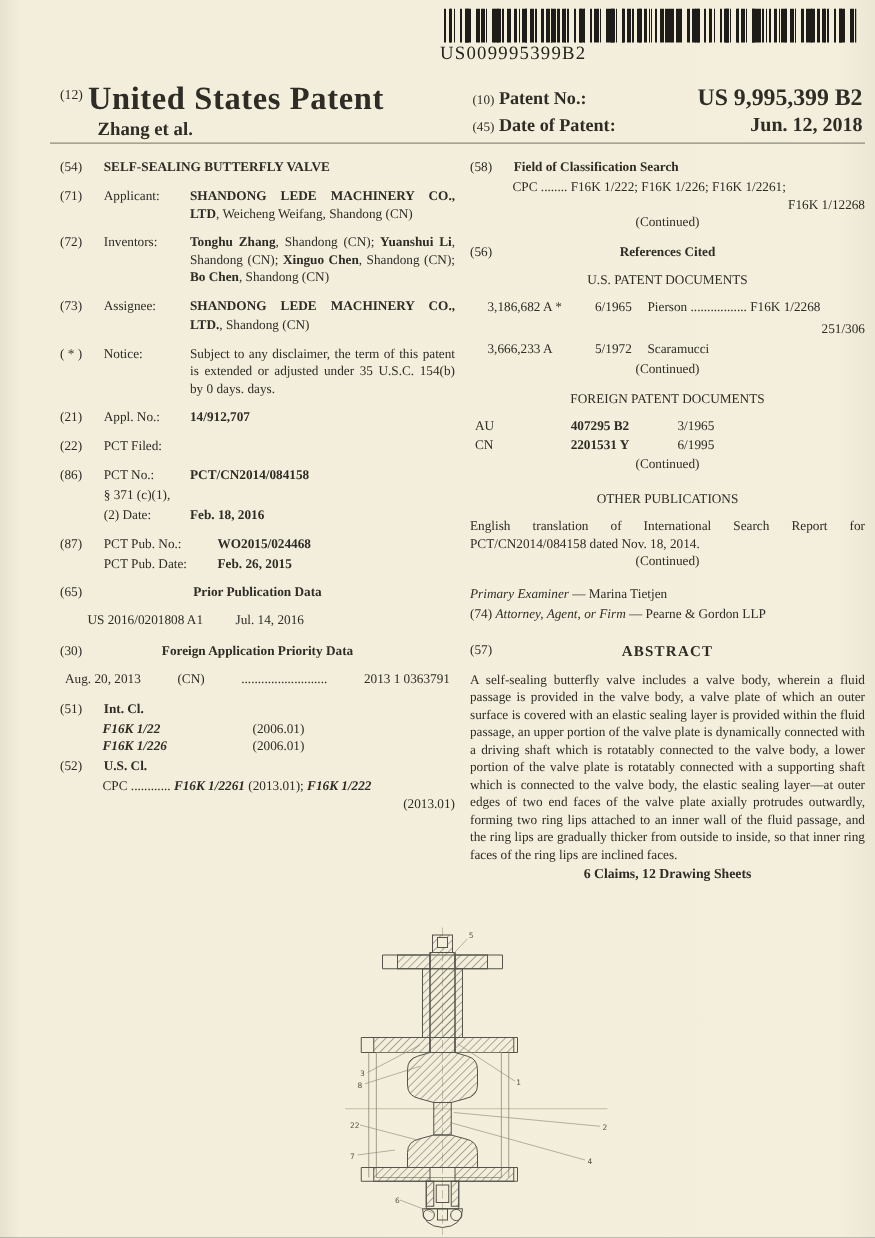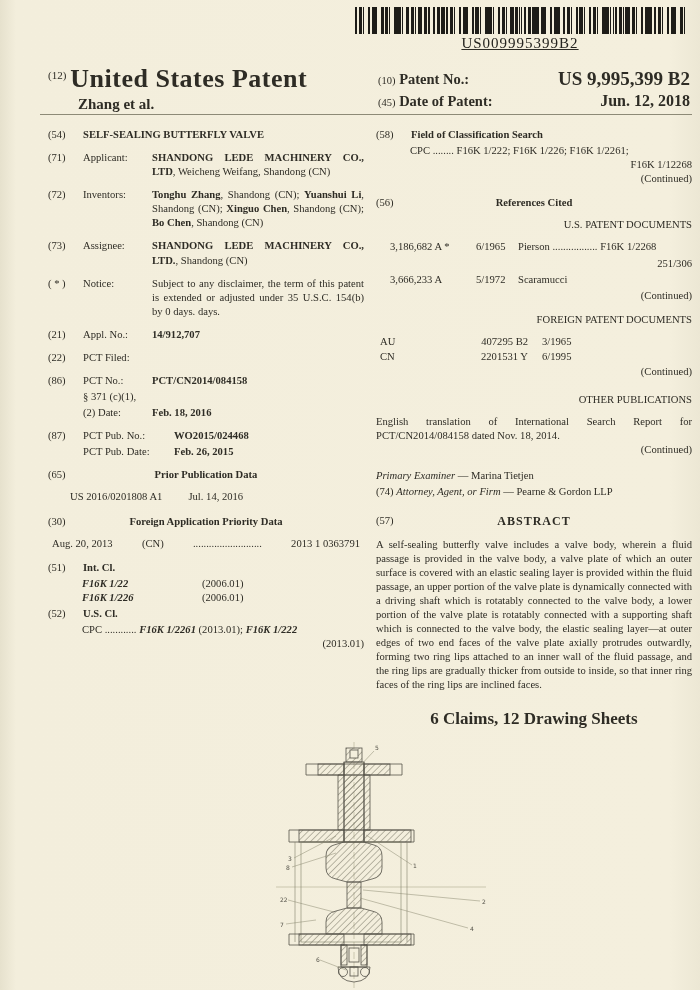--- a/index.html
+++ b/index.html
@@ -7,21 +7,21 @@
   .page{
     position:relative;
     width:700px;height:990px;
     margin:0 auto;
     background:linear-gradient(90deg,#e6e1cd 0,#f3eedc 16px,#f4efdd 670px,#ece7d4 700px);
     font-family:"Liberation Serif","DejaVu Serif",serif;
     color:#2e2c25;
     overflow:hidden;
   }
   
-  .barcode-wrap{position:absolute;left:352px;top:7px;width:336px;text-align:center;text-decoration:underline;}
+  .barcode-wrap{position:absolute;left:352px;top:7px;width:336px;}
   .barcode{
     height:27px;width:330px;margin:0 auto;
     background:
       repeating-linear-gradient(90deg,#1d1c18 0 2px,transparent 2px 4px,#1d1c18 4px 7px,transparent 7px 8px,#1d1c18 8px 9px,transparent 9px 13px),
       repeating-linear-gradient(90deg,transparent 0 5px,#1d1c18 5px 6px,transparent 6px 17px,#1d1c18 17px 21px,transparent 21px 23px);
   }
   .barcode-text{font-size:15px;letter-spacing:1px;margin-top:1px;color:#24231e;}
   
   .hdr-left{position:absolute;left:48px;top:64px;}
   .hdr-tag{font-size:11px;vertical-align:8px;}
@@ -40,34 +40,34 @@
   .col-right{left:376px;width:316px;}
   .row{display:grid;grid-template-columns:30px 64px 1fr;column-gap:5px;margin-bottom:9px;}
   .row.wide-lbl{grid-template-columns:30px 86px 1fr;}
   .row.no-lbl{grid-template-columns:30px 1fr;}
   .row .tag{white-space:nowrap;}
   .just{text-align:justify;}
   .b{font-weight:bold;}
   .i{font-style:italic;}
   .bi{font-weight:bold;font-style:italic;}
   .center-head{text-align:center;font-weight:bold;}
-  .centered{text-align:right;}
+  .centered{text-align:center;}
   .right-al{text-align:right;}
   .sec-head{position:relative;margin-bottom:8px;}
   .sec-head .tag{position:absolute;left:0;top:0;}
   .pub-line{display:flex;gap:26px;margin:0 0 10px 22px;}
   .prio-line{display:flex;justify-content:space-between;margin:0 4px 10px 4px;}
   .cl-grid{display:grid;grid-template-columns:120px 1fr;margin-left:34px;}
   .uscl-line{margin-left:34px;}
   .usdoc{display:grid;grid-template-columns:86px 42px 1fr;margin:0 0 2px 14px;}
   .fdoc{display:grid;grid-template-columns:52px 110px 70px;margin:0 0 1px 4px;}
-  .fdoc .num{text-align:right;padding-right:14px;}
+  .fdoc .num{text-align:center;padding-right:14px;font-weight:bold;}
   .examiner{margin:12px 0 2px 0;}
   .abstract-head{position:relative;margin:14px 0 8px 0;}
-  .claims{margin-top:16px;text-align:center;font-weight:bold;font-size:17px;}
+  .claims{margin-top:0;text-align:center;font-weight:bold;font-size:11px;}
   .mb2{margin-bottom:2px;} .mb8{margin-bottom:8px;} .mb10{margin-bottom:10px;}
   
   .figure-wrap{position:absolute;left:246px;top:740px;width:254px;height:250px;}
   svg text{font-family:"DejaVu Sans",sans-serif;}
 </style>
 </head>
 <body>
 
 <div class="page">
 

